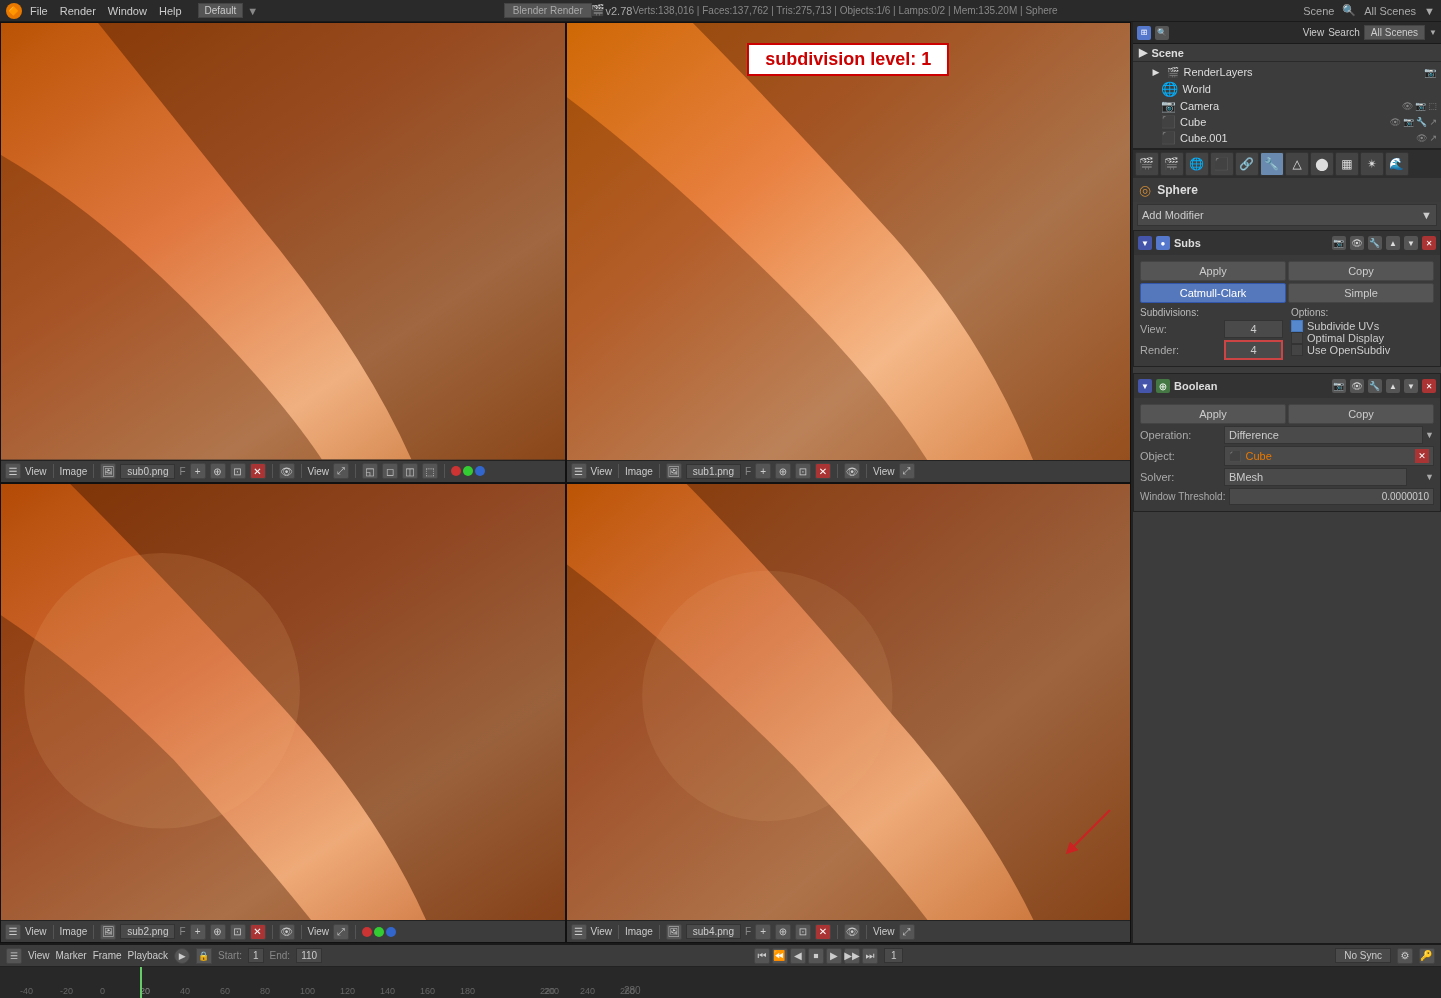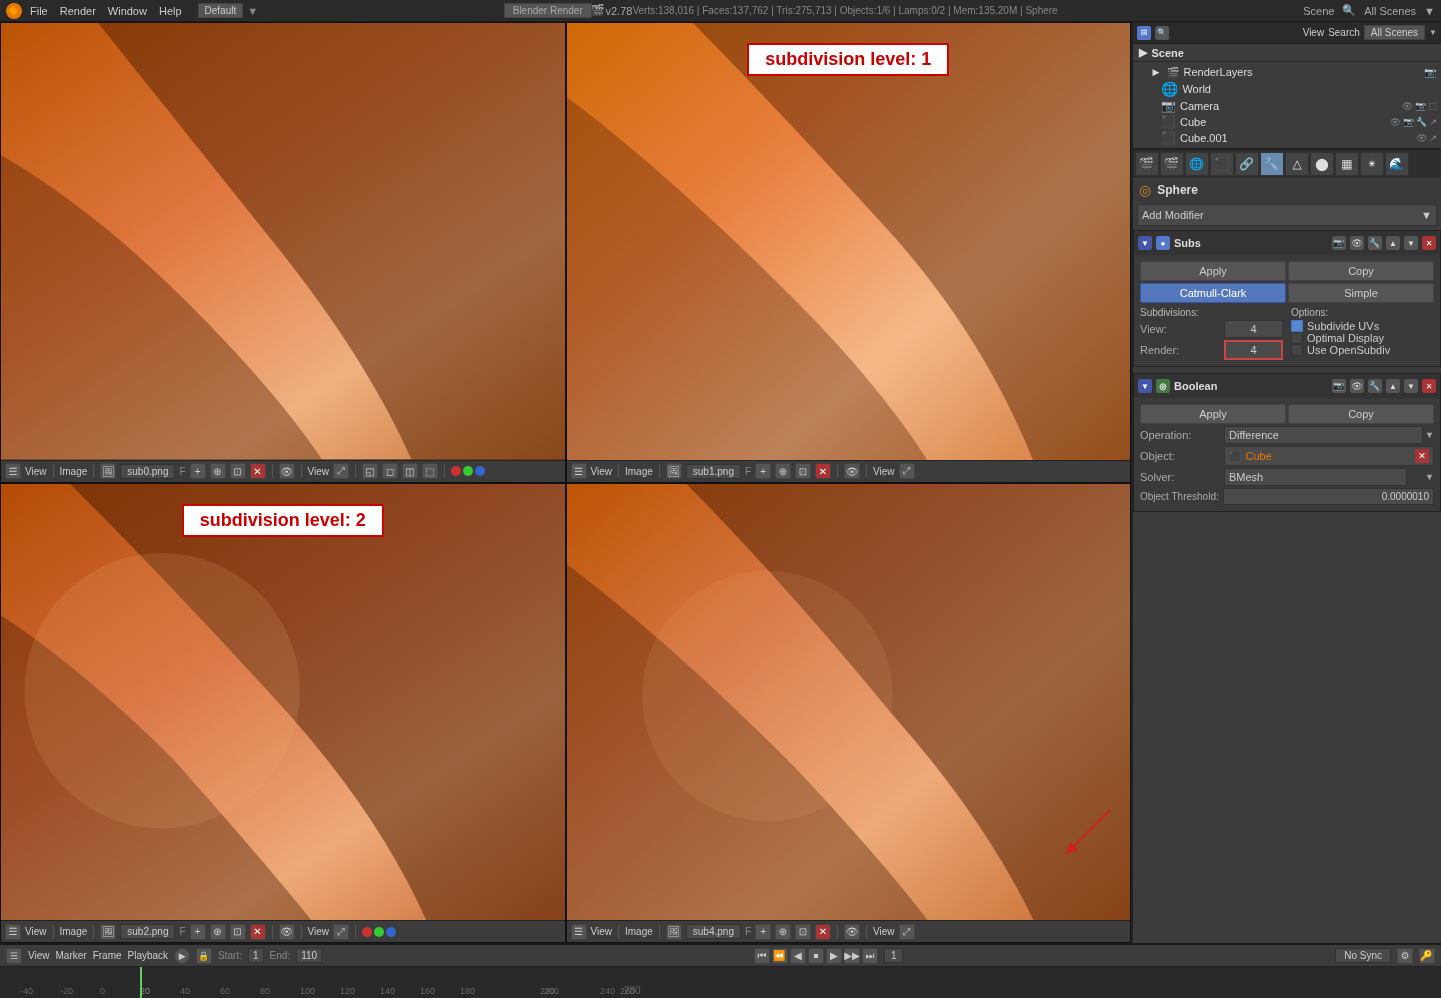--- a/index.html
+++ b/index.html
@@ -362,21 +362,20 @@
               <stop offset="70%" style="stop-color:#eeaa78"></stop>
               <stop offset="100%" style="stop-color:#c06028"></stop>
             </linearGradient>
           </defs>
           <rect width="570" height="380" fill="url(#g2)"></rect>
           <path d="M100,0 Q190,90 290,200 Q370,290 410,380 L570,380 L570,0 Z" fill="rgba(70,25,0,0.5)"></path>
           <path d="M0,90 Q90,140 190,240 Q270,330 310,380 L0,380 Z" fill="rgba(70,25,0,0.4)"></path>
           <ellipse cx="180" cy="180" rx="120" ry="120" fill="rgba(240,180,120,0.15)"></ellipse>
         </svg>
       </div>
-      <div class="viewport-label">subdivision level: 2</div>
       <div class="viewport-toolbar">
         <div class="toolbar-icon">☰</div>
         <span style="font-size:10px;color:#ccc;">View</span>
         <div class="toolbar-sep"></div>
         <span style="font-size:10px;color:#ccc;">Image</span>
         <div class="toolbar-sep"></div>
         <div class="toolbar-icon">🖼</div>
         <span class="toolbar-filename">sub2.png</span>
         <span style="color:#888;font-size:10px;">F</span>
         <div class="toolbar-icon">+</div>
@@ -633,21 +632,21 @@
 
         <div class="mod-row">
           <span class="mod-label">Solver:</span>
           <div style="flex:1;display:flex;align-items:center;gap:18px;">
             <div class="mod-value" style="flex:1;">BMesh</div>
             <span style="font-size:9px;color:#aaa;">▼</span>
           </div>
         </div>
 
         <div class="mod-row">
-          <span style="color:#aaa;font-size:10px;">Object Threshold:</span>
+          <span style="color:#aaa;font-size:10px;">Window Threshold:</span>
           <div class="mod-value" style="text-align:right;font-size:10px;min-width:80px;">0.0000010</div>
         </div>
       </div>
     </div>
 
   </div>
 </div>
 
 <div style="height:55px;background:#2e2e2e;border-top:2px solid #1a1a1a;display:flex;flex-direction:column;">
 
@@ -693,18 +692,18 @@
       <span style="position:absolute;left:180px;font-size:9px;color:#666;">40</span>
       <span style="position:absolute;left:220px;font-size:9px;color:#666;">60</span>
       <span style="position:absolute;left:260px;font-size:9px;color:#666;">80</span>
       <span style="position:absolute;left:300px;font-size:9px;color:#666;">100</span>
       <span style="position:absolute;left:340px;font-size:9px;color:#666;">120</span>
       <span style="position:absolute;left:380px;font-size:9px;color:#666;">140</span>
       <span style="position:absolute;left:420px;font-size:9px;color:#666;">160</span>
       <span style="position:absolute;left:460px;font-size:9px;color:#666;">180</span>
       <span style="position:absolute;left:500px;font-size:9px;color:#666;margin-left:44px;">200</span>
       <span style="position:absolute;left:540px;font-size:9px;color:#666;">220</span>
-      <span style="position:absolute;left:600px;font-size:9px;color:#666;">240</span>
+      <span style="position:absolute;left:580px;font-size:9px;color:#666;">240</span>
       <span style="position:absolute;left:620px;font-size:9px;color:#666;">260</span>
       <span style="position:absolute;left:624px;font-size:10px;color:#666;">280</span>
     </div>
   </div>
 </div>
 
 </body></html>

